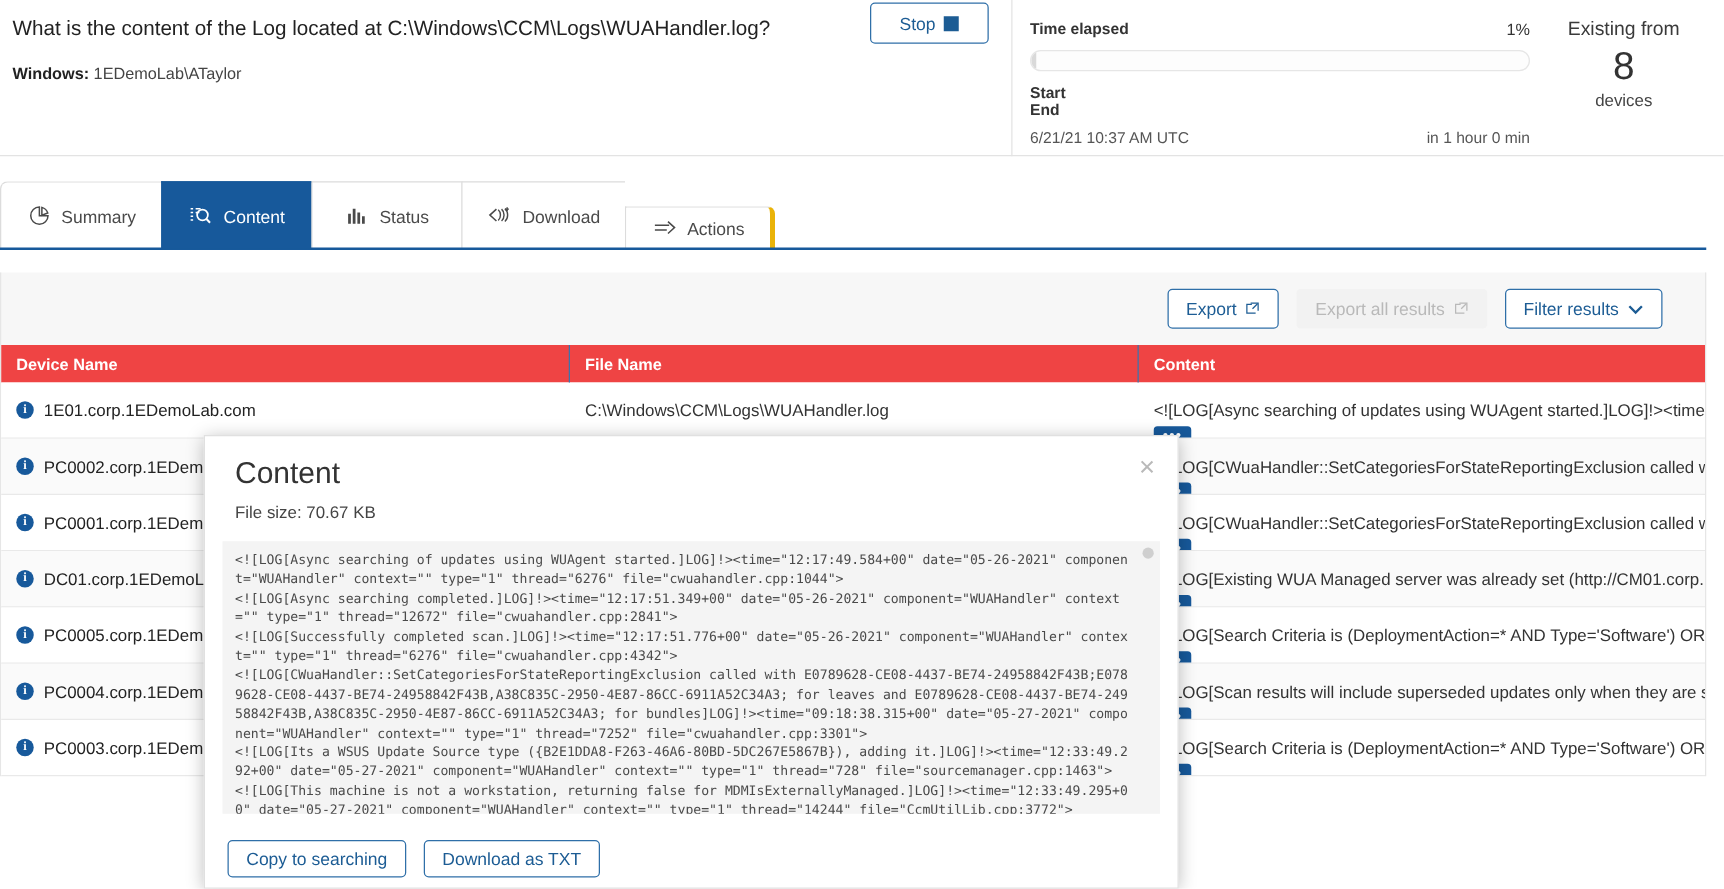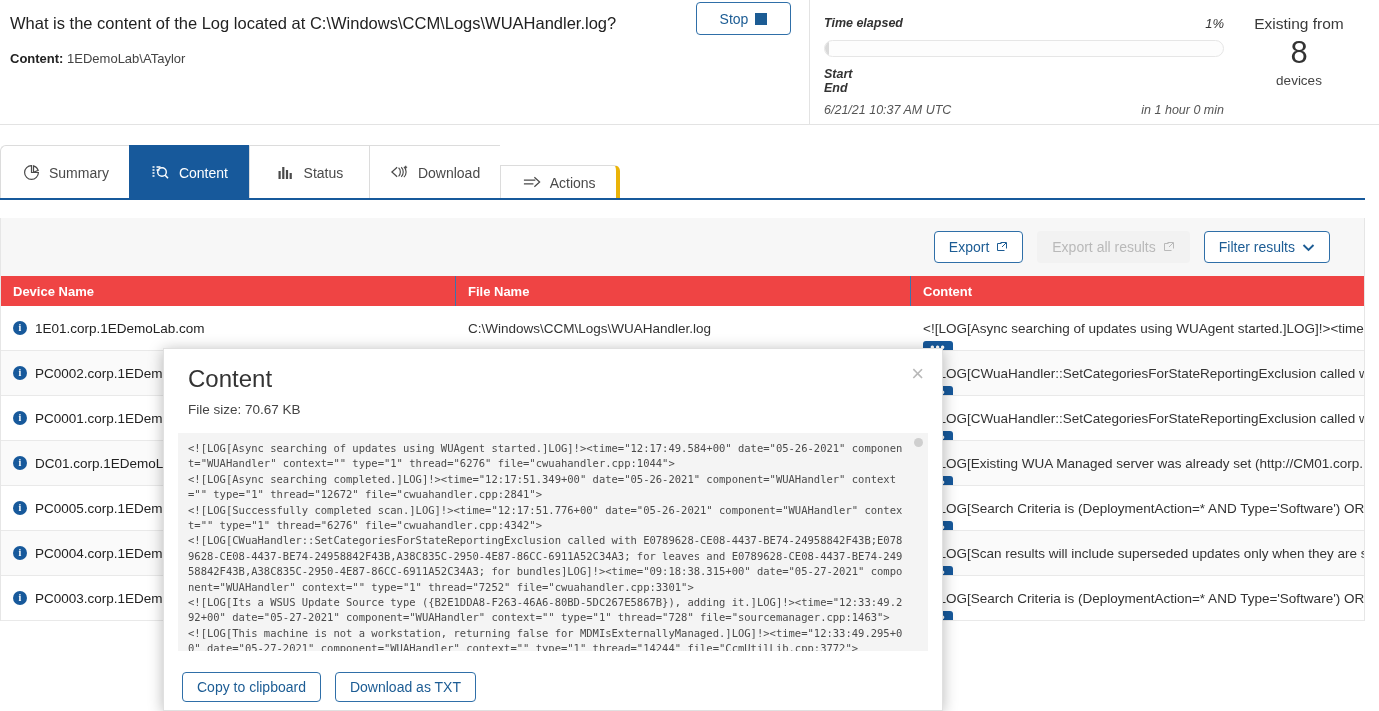--- a/index.html
+++ b/index.html
@@ -53,21 +53,21 @@
   .stop-square {
     width: 12px; height: 12px; background: #1c5c94; display:inline-block;
   }
 
   .header-right {
     position: relative;
     width: 568px; height: 125px;
     display: flex;
     padding: 14px 14px 0 14px;
   }
-  .elapsed-block { width: 400px; position: relative; padding-top: 2px; font-style: italic; }
+  .elapsed-block { width: 400px; position: relative; padding-top: 2px; }
   .elapsed-top { display: flex; justify-content: space-between; font-size: 12.5px; font-weight: bold; color:#333; }
   .elapsed-top .pct { font-weight: 400; color:#333; font-size: 13px; }
   .progress-track {
     margin-top: 9px;
     height: 17px; border-radius: 9px;
     background: #fdfdfd;
     border: 1px solid #e6e6e6;
     position: relative; overflow: hidden;
   }
   .progress-fill {
@@ -252,21 +252,21 @@
 </style>
 </head>
 <body>
 
 <div id="root">
 
   <div class="header">
     <div class="header-left">
       <div class="question-title">What is the content of the Log located at C:\Windows\CCM\Logs\WUAHandler.log?</div>
       <div class="creator-line">
-        <span class="lbl">Content:</span>
+        <span class="lbl">Windows:</span>
         <span class="val">1EDemoLab\ATaylor</span>
       </div>
       <div class="stop-btn">
         <span>Stop</span>
         <span class="stop-square"></span>
       </div>
     </div>
 
     <div class="header-right">
       <div class="elapsed-block">
@@ -480,18 +480,18 @@
       <div class="log-scroll"></div>
       <pre class="log-text">&lt;![LOG[Async searching of updates using WUAgent started.]LOG]!&gt;&lt;time="12:17:49.584+00" date="05-26-2021" component="WUAHandler" context="" type="1" thread="6276" file="cwuahandler.cpp:1044"&gt;
 &lt;![LOG[Async searching completed.]LOG]!&gt;&lt;time="12:17:51.349+00" date="05-26-2021" component="WUAHandler" context="" type="1" thread="12672" file="cwuahandler.cpp:2841"&gt;
 &lt;![LOG[Successfully completed scan.]LOG]!&gt;&lt;time="12:17:51.776+00" date="05-26-2021" component="WUAHandler" context="" type="1" thread="6276" file="cwuahandler.cpp:4342"&gt;
 &lt;![LOG[CWuaHandler::SetCategoriesForStateReportingExclusion called with E0789628-CE08-4437-BE74-24958842F43B;E0789628-CE08-4437-BE74-24958842F43B,A38C835C-2950-4E87-86CC-6911A52C34A3; for leaves and E0789628-CE08-4437-BE74-24958842F43B,A38C835C-2950-4E87-86CC-6911A52C34A3; for bundles]LOG]!&gt;&lt;time="09:18:38.315+00" date="05-27-2021" component="WUAHandler" context="" type="1" thread="7252" file="cwuahandler.cpp:3301"&gt;
 &lt;![LOG[Its a WSUS Update Source type ({B2E1DDA8-F263-46A6-80BD-5DC267E5867B}), adding it.]LOG]!&gt;&lt;time="12:33:49.292+00" date="05-27-2021" component="WUAHandler" context="" type="1" thread="728" file="sourcemanager.cpp:1463"&gt;
 &lt;![LOG[This machine is not a workstation, returning false for MDMIsExternallyManaged.]LOG]!&gt;&lt;time="12:33:49.295+00" date="05-27-2021" component="WUAHandler" context="" type="1" thread="14244" file="CcmUtilLib.cpp:3772"&gt;
 &lt;![LOG[Not RS3+, this device is SCCM managed.]LOG]!&gt;&lt;time="12:33:49.295+00" date="05-27-2021" component="WUAHandler" context=""</pre>
     </div>
     <div class="modal-footer">
-      <div class="m-btn">Copy to clipboard</div>
+      <div class="m-btn">Copy to searching</div>
       <div class="m-btn">Download as TXT</div>
     </div>
   </div>
 
 </div>
 
 </body></html>

